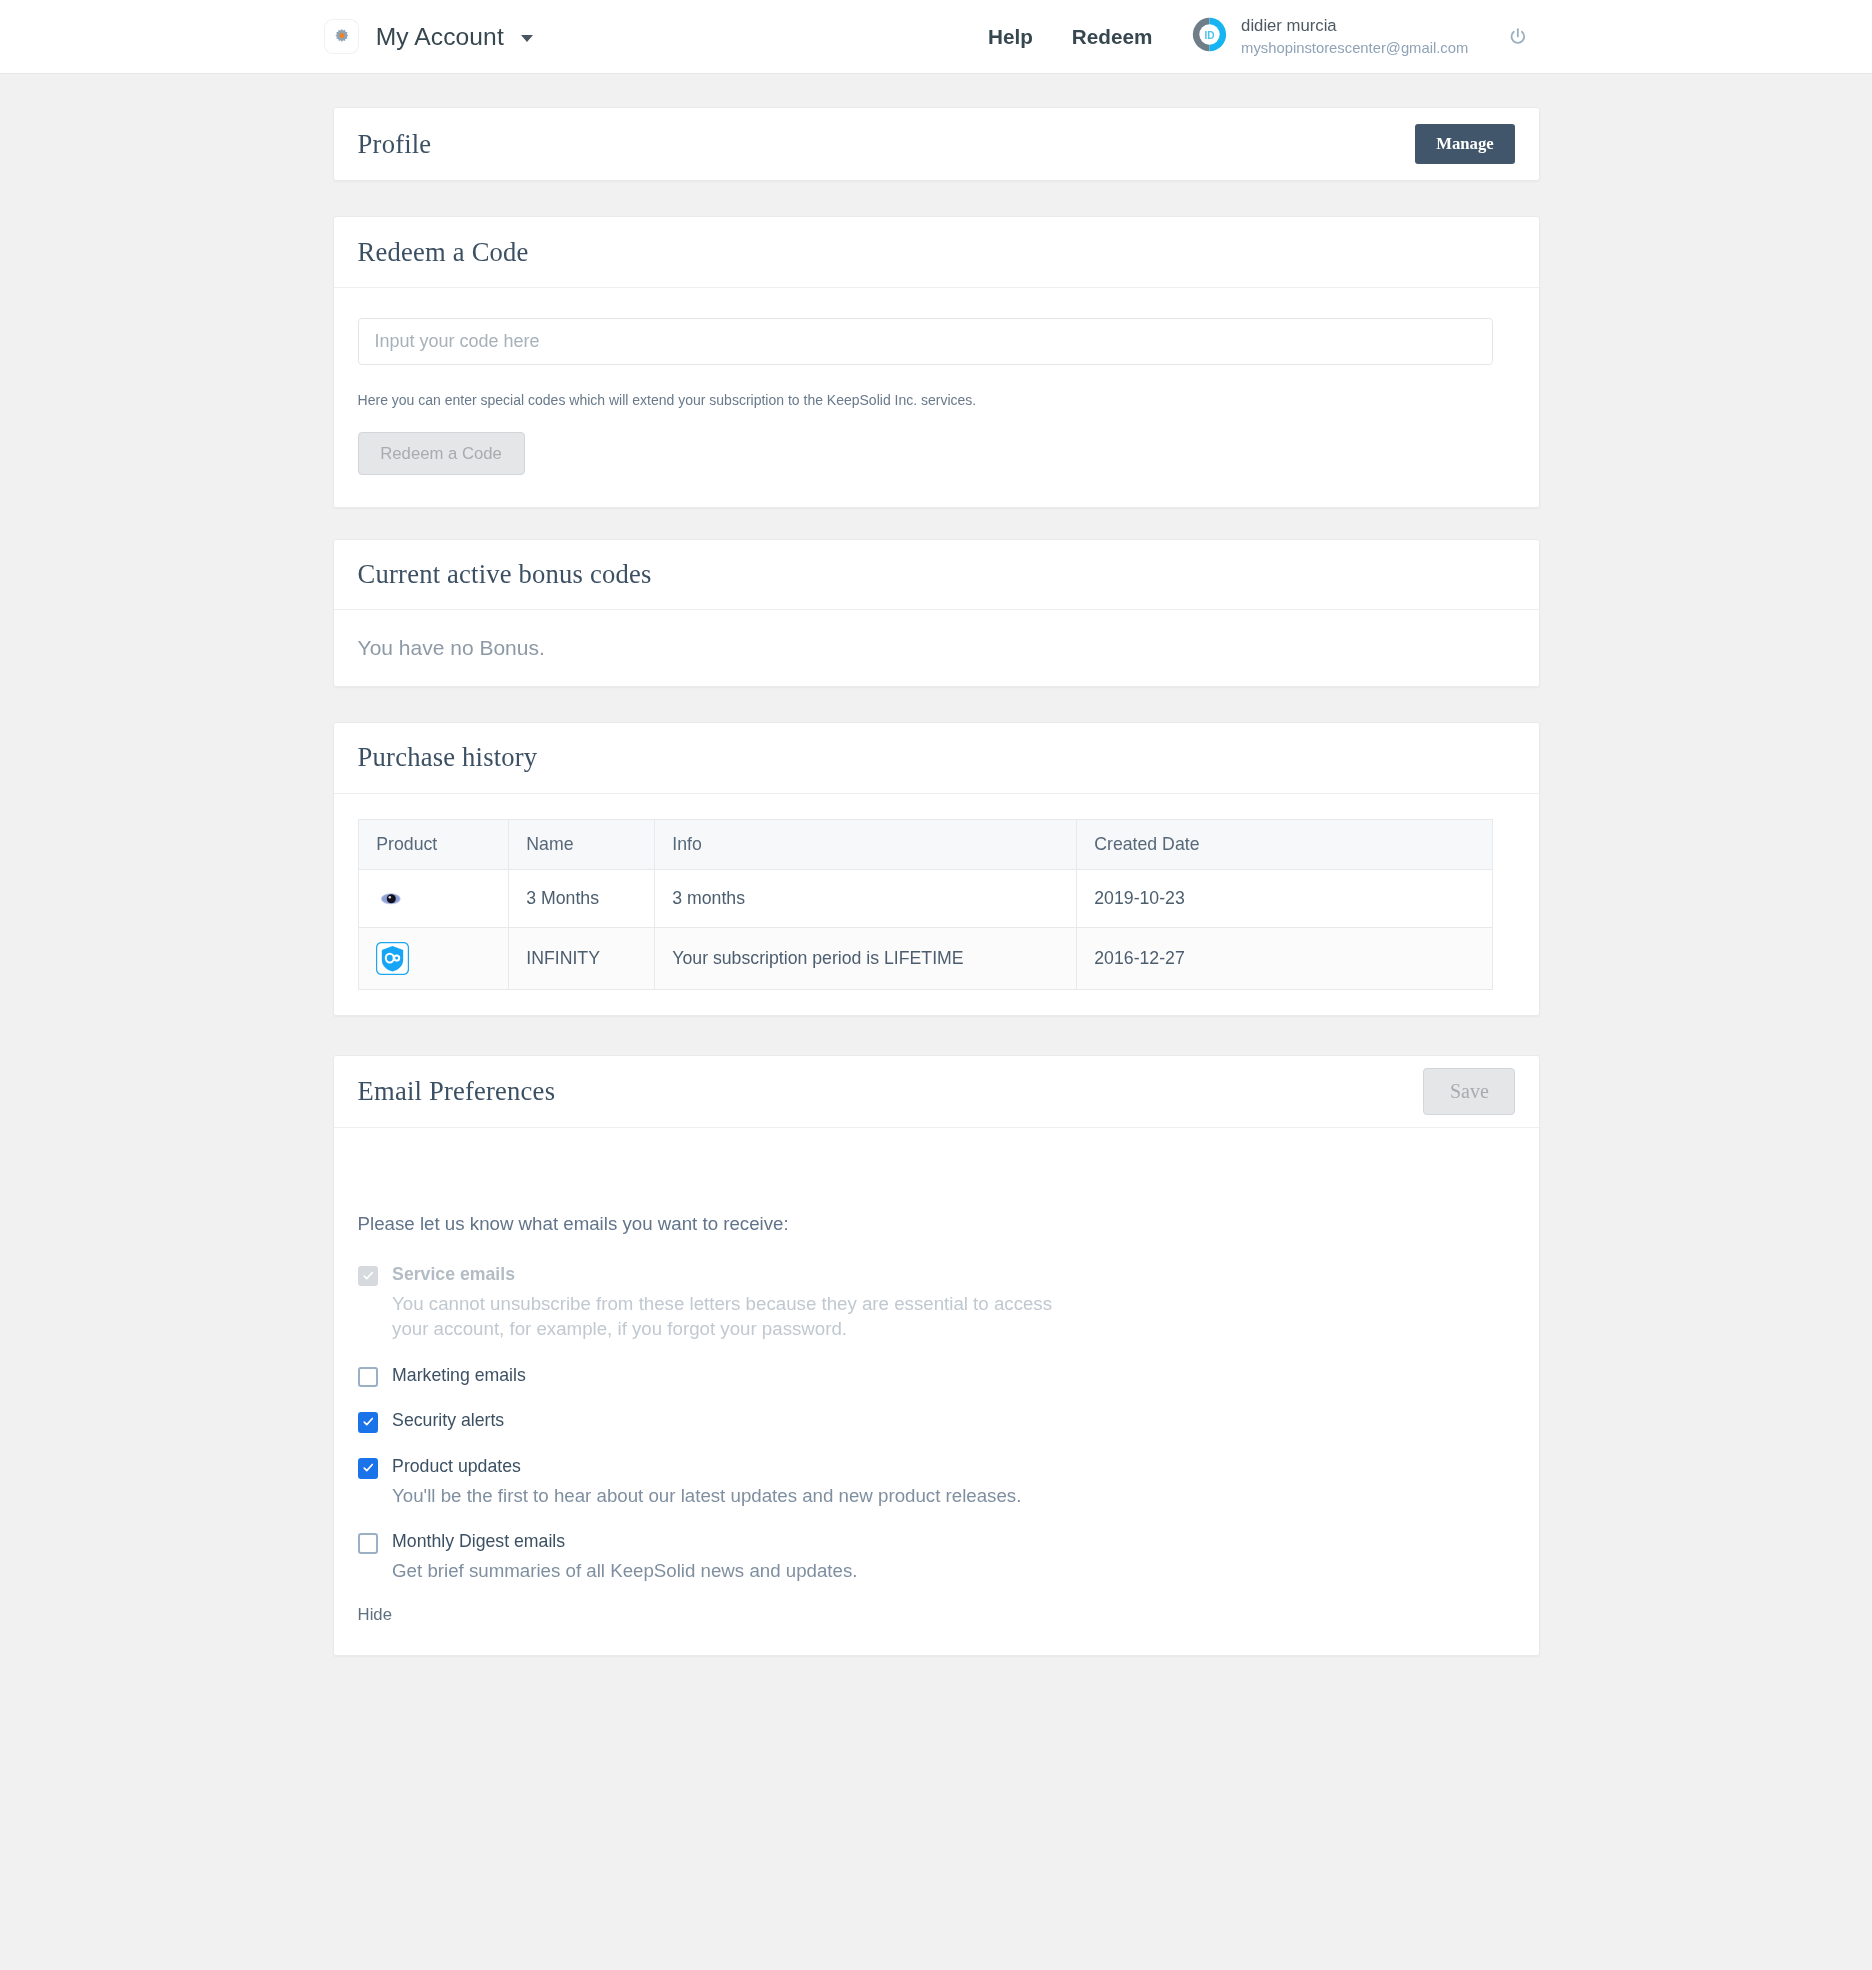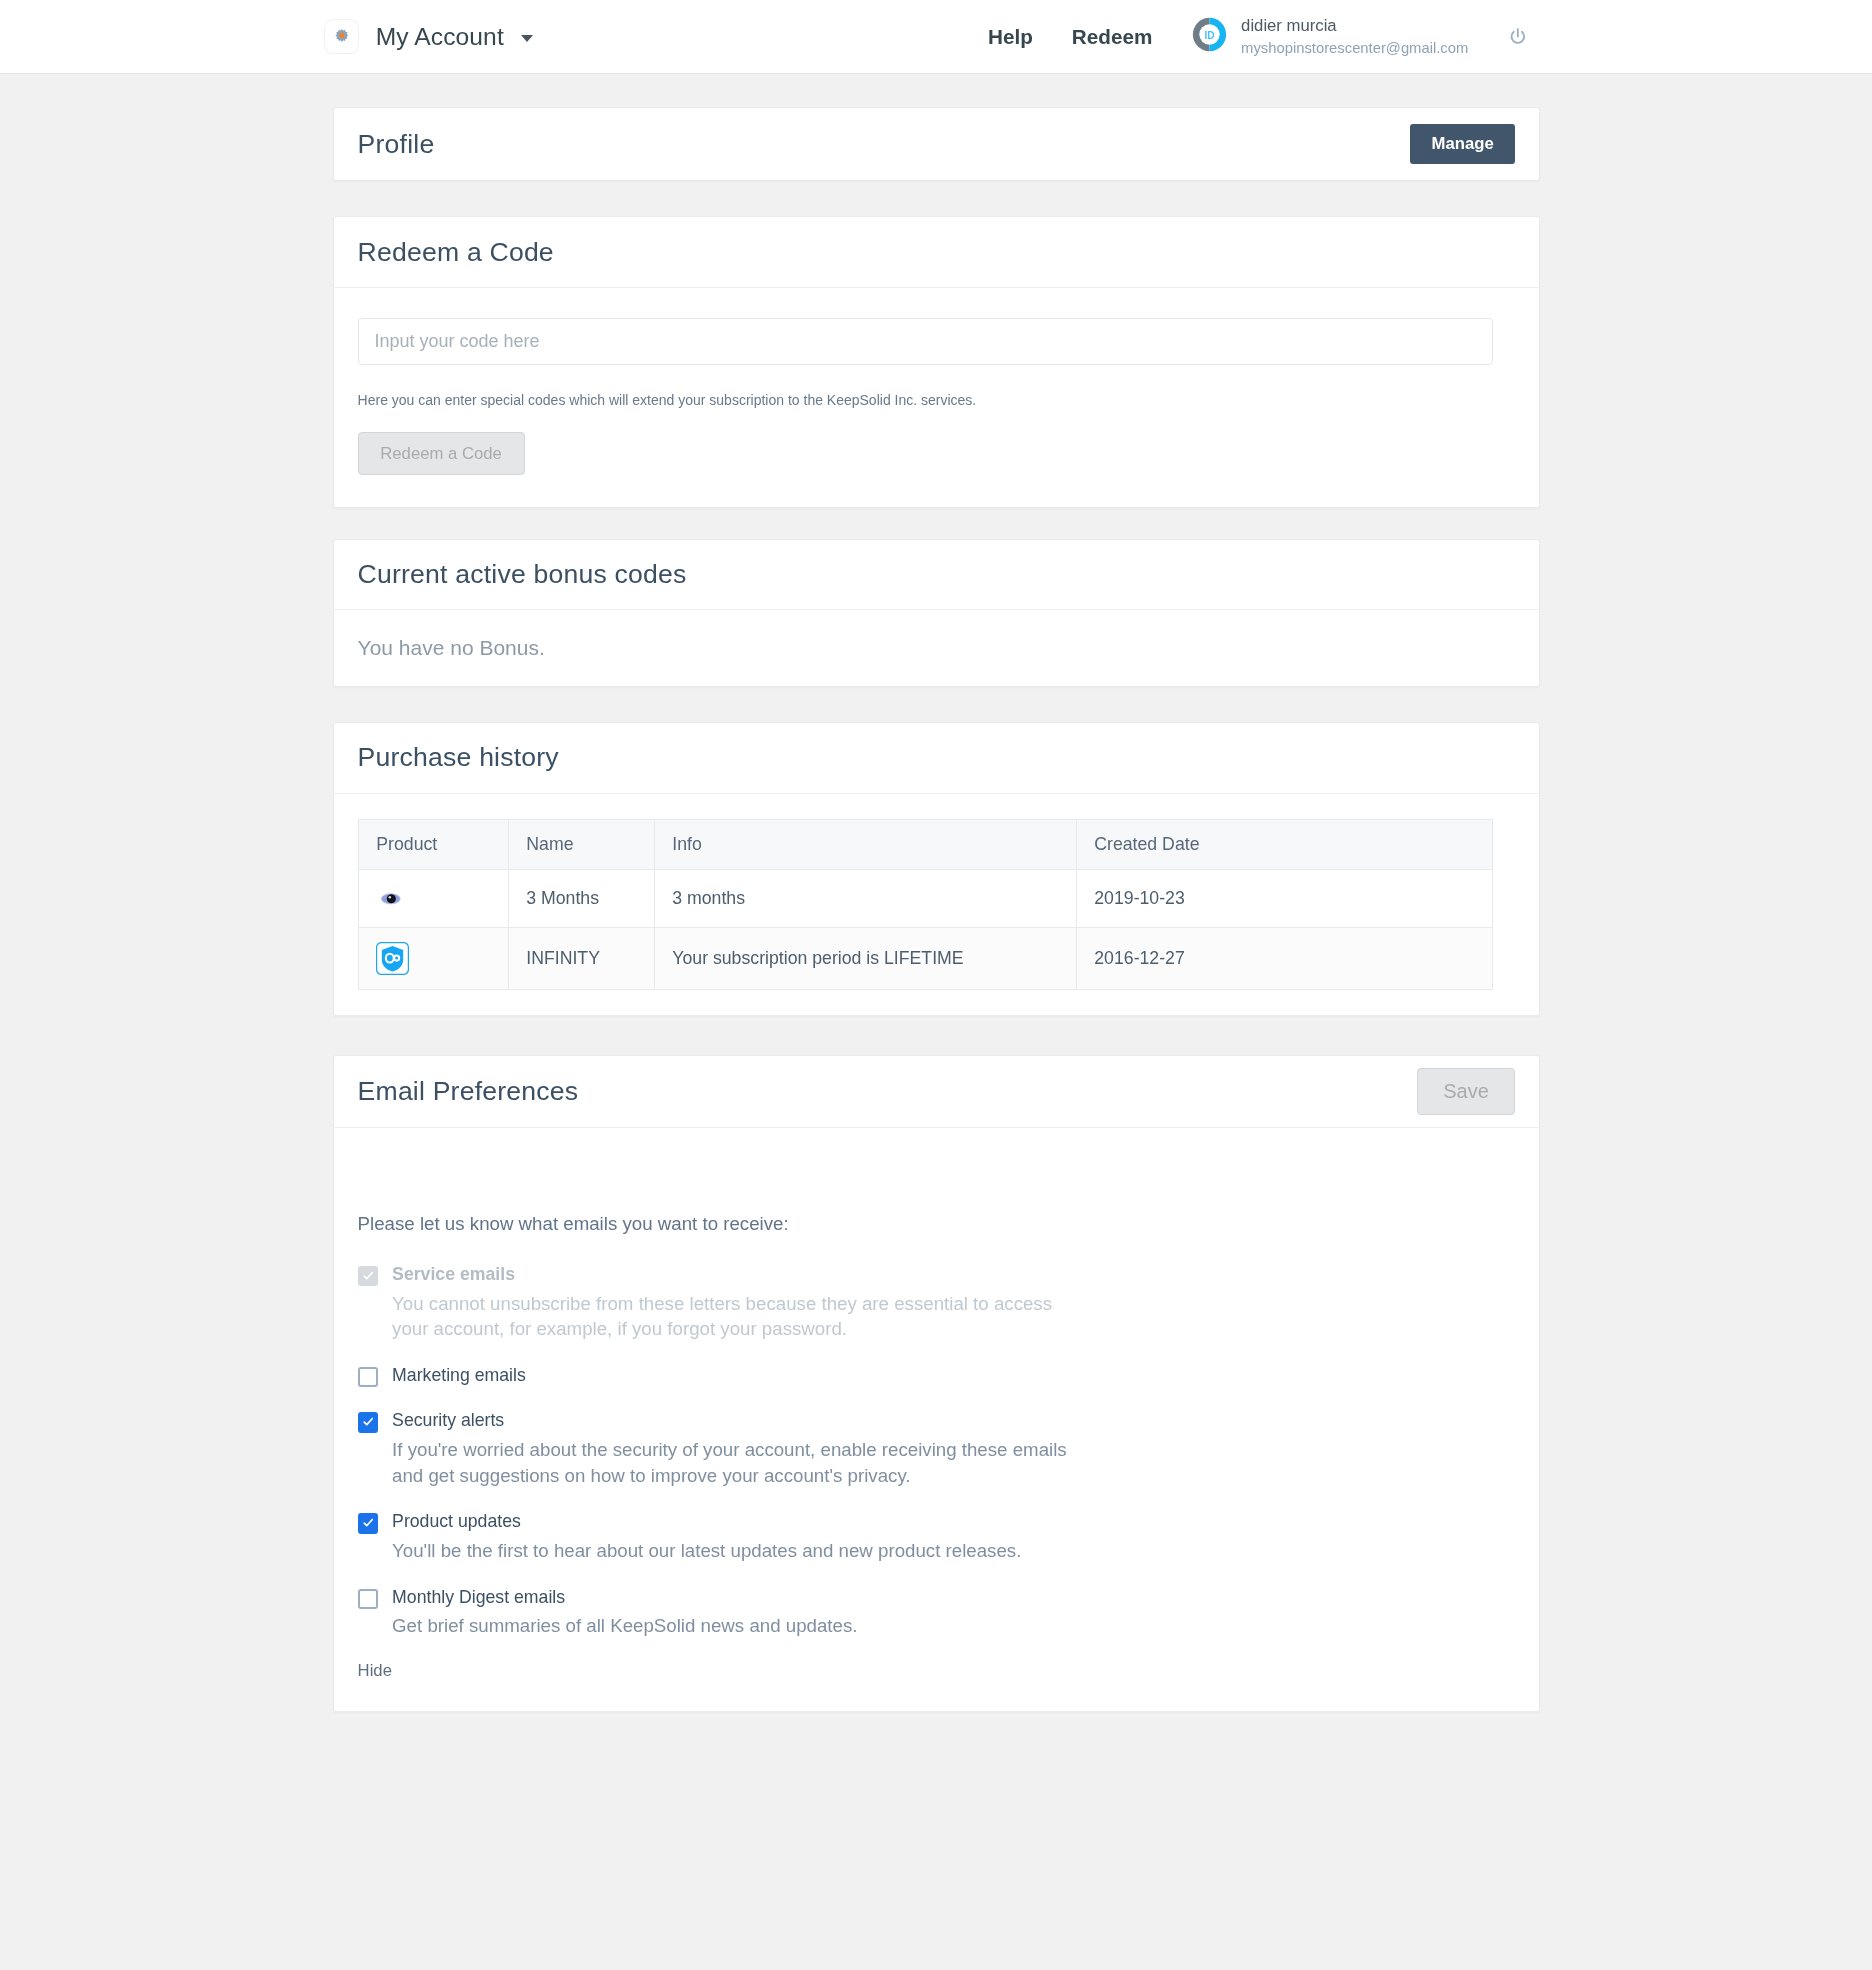--- a/index.html
+++ b/index.html
@@ -86,20 +86,21 @@
     border: 1px solid #e8eaec;
     border-radius: 3px;
     box-shadow: 0 1px 2px rgba(0,0,0,.04);
   }
   .card-head {
     display: flex;
     align-items: center;
     justify-content: space-between;
     padding: 0 23.6px;
     height: 61px;
+    font-family: Liberation Serif, serif;
   }
   .card-head.with-rule { border-bottom: 1px solid #eceff1; }
   .card-title {
     font-size: 26.6px;
     color: #3c5063;
     font-weight: 400;
     letter-spacing: 0.2px;
   }
   .gap-2 { height: 35px; }
   .gap-3 { height: 31.5px; }
@@ -418,21 +419,20 @@
 
       
       <div class="pref-row">
         <span class="cb cb-on">
           <svg class="cb-check" viewBox="0 0 12 12" aria-hidden="true">
             <path d="M1.4 6.2 L4.2 9 L10.4 2.2" stroke="#ffffff" stroke-width="1.8" fill="none" stroke-linecap="round" stroke-linejoin="round"></path>
           </svg>
         </span>
         <span class="pref-texts">
           <span class="pref-label" style="display:block">Security alerts</span>
-          <span class="pref-desc" style="display:block">If you're worried about the security of your account, enable receiving these emails and get suggestions on how to improve your account's privacy.</span>
         </span>
       </div>
 
       
       <div class="pref-row">
         <span class="cb cb-on">
           <svg class="cb-check" viewBox="0 0 12 12" aria-hidden="true">
             <path d="M1.4 6.2 L4.2 9 L10.4 2.2" stroke="#ffffff" stroke-width="1.8" fill="none" stroke-linecap="round" stroke-linejoin="round"></path>
           </svg>
         </span>

